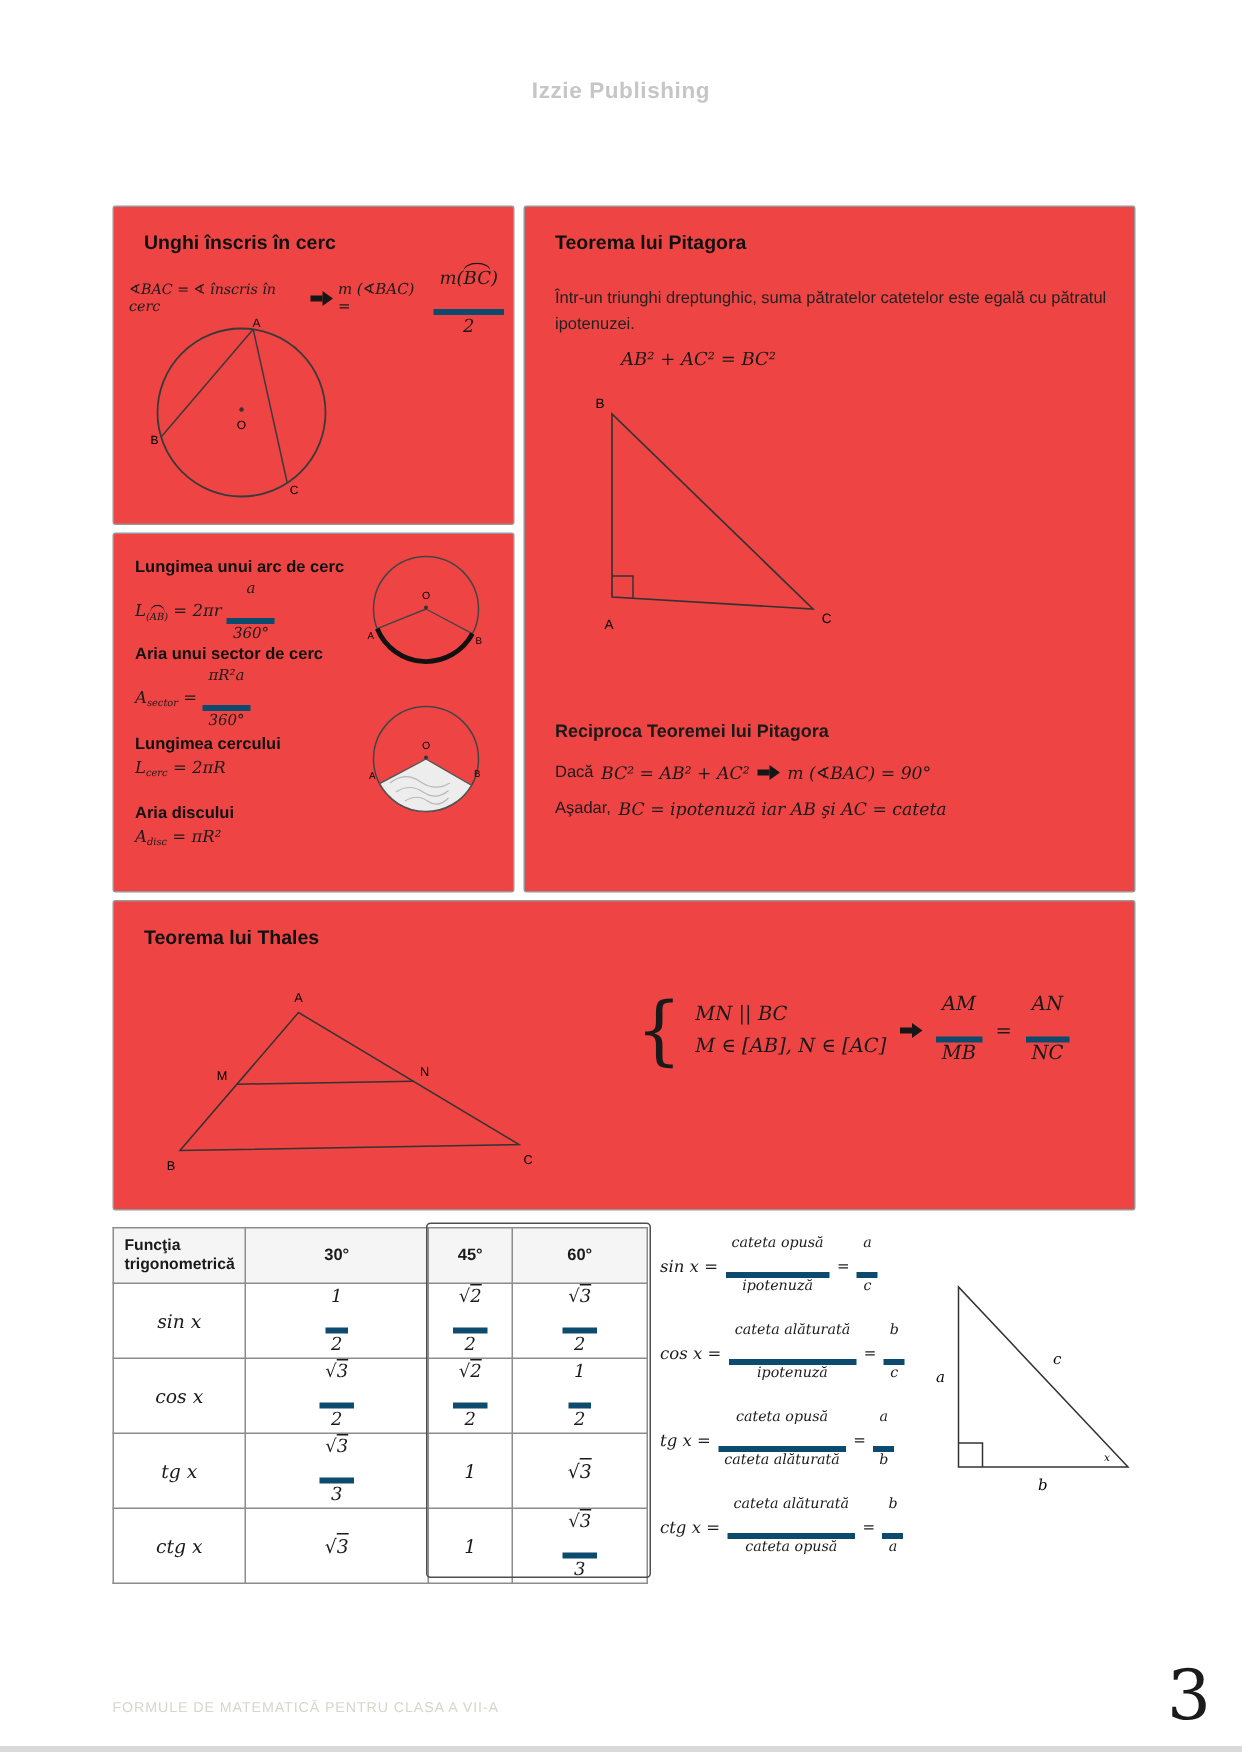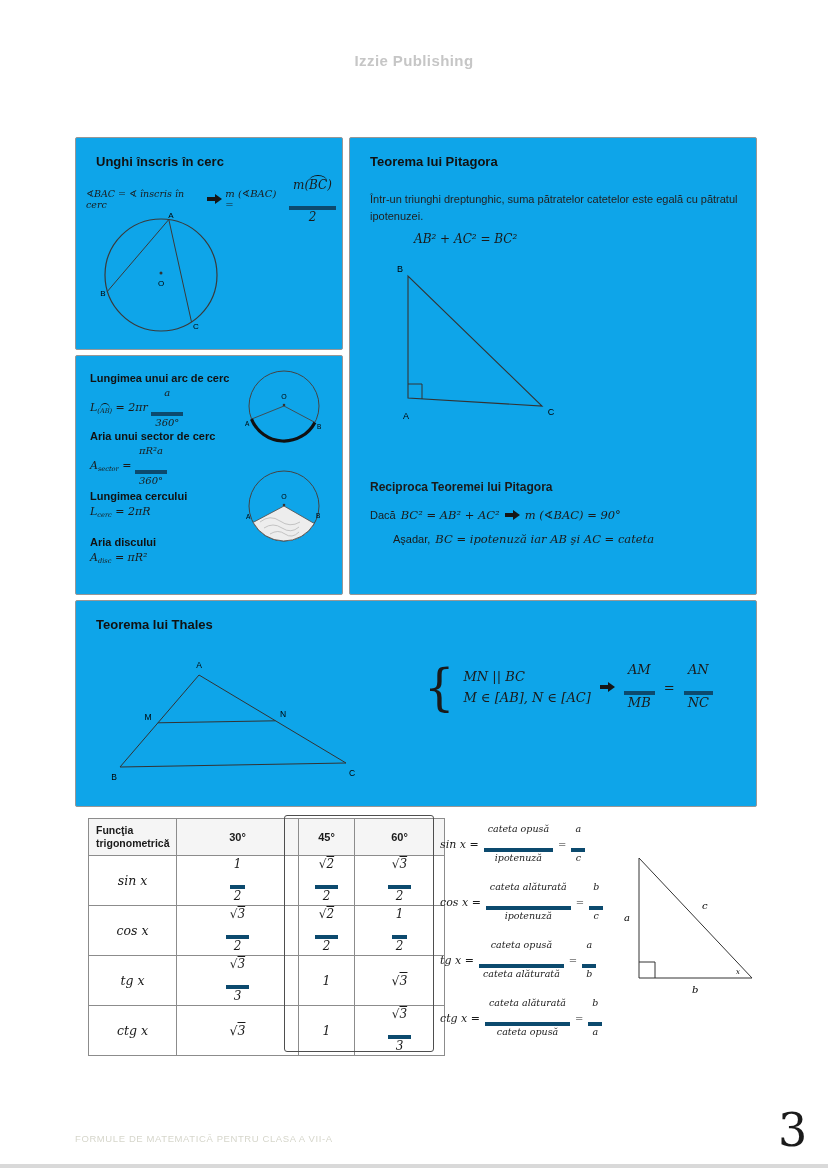--- a/index.html
+++ b/index.html
@@ -2,21 +2,21 @@
 <html><head>
 <meta charset="utf-8">
 <style>
   html,body{margin:0;padding:0;background:#fff;}
   .page{position:relative;width:828px;height:1171px;background:#ffffff;
         font-family:"Liberation Sans",sans-serif;color:#1a1a1a;overflow:hidden;}
 
   .pub{position:absolute;top:52px;left:0;width:100%;text-align:center;
        font-size:15px;font-weight:bold;letter-spacing:.4px;color:#c6c6c6;}
 
-  .box{position:absolute;border:1px solid #979797;border-radius:2px;background:#0ea5e9;}
+  .box{position:absolute;border:1px solid #979797;border-radius:2px;background:#ef4444;}
   .box-title{position:absolute;left:20px;top:16px;font-size:13px;font-weight:bold;color:#111;}
   .sm-title{font-size:11px;font-weight:bold;color:#111;}
 
   .math{font-family:"DejaVu Serif","DejaVu Sans",serif;font-style:italic;}
   .plain{font-style:normal;font-family:"Liberation Sans",sans-serif;}
 
   .frac{display:inline-block;text-align:center;vertical-align:middle;white-space:nowrap;
         line-height:1.15;font-family:"DejaVu Serif","DejaVu Sans",serif;font-style:italic;}
   .frac .fnum{display:block;border-bottom:4px solid #0c4a6e;padding:0 4px 13px;}
   .frac .fden{display:block;padding:1px 4px 0;}
@@ -36,34 +36,34 @@
 
   .row{display:flex;align-items:center;}
 
   
   #box-inscribed .formula{position:absolute;left:10px;top:36px;width:250px;gap:3px;font-size:10px;}
   
   #box-pitagora .body-text{position:absolute;left:20px;top:42px;width:372px;font-size:11px;line-height:1.5;color:#222;}
   #box-pitagora .pit-formula{position:absolute;left:20px;top:94px;font-size:12px;margin-left:44px;}
   #box-pitagora .rec-title{position:absolute;left:20px;top:342px;font-size:12px;font-weight:bold;}
   #box-pitagora .rec-l1{position:absolute;left:20px;top:370px;gap:5px;font-size:11.5px;}
-  #box-pitagora .rec-l2{position:absolute;left:20px;top:394px;gap:5px;font-size:11.5px;margin-left:23px;}
+  #box-pitagora .rec-l2{position:absolute;left:20px;top:394px;gap:5px;font-size:11.5px;}
   #box-pitagora .rec-l1 .plain,#box-pitagora .rec-l2 .plain{font-size:11px;}
 
   
   .c-item{position:absolute;left:14px;}
   .c-formula{margin-top:3px;font-size:11px;}
 
   
   #box-thales .thales-cluster{position:absolute;left:348px;top:62px;display:flex;align-items:center;gap:9px;}
   .brace{font-family:"DejaVu Serif",serif;font-style:normal;font-size:48px;line-height:1;font-weight:300;transform:scaleY(1.05);}
   .conds{display:flex;flex-direction:column;gap:6px;}
 
   
-  #trig-table{position:absolute;left:88px;top:818px;width:356px;border-collapse:collapse;table-layout:fixed;border-radius:10px;}
+  #trig-table{position:absolute;left:75px;top:818px;width:356px;border-collapse:collapse;table-layout:fixed;border-radius:10px;}
   #trig-table th,#trig-table td{border:1px solid #8c8c8c;text-align:center;vertical-align:middle;}
   #trig-table th{height:34px;background:#f5f5f5;font-size:11px;font-weight:bold;}
   #trig-table th.th-func{font-size:10.5px;text-align:left;padding-left:7px;line-height:1.25;}
   #trig-table td{height:47px;font-size:12px;}
   #trig-table td.td-func{font-size:12.5px;}
   .plainval{font-size:12.5px;}
   #table-highlight{position:absolute;left:284px;top:815px;width:148px;height:235px;
                    border:1.6px solid #4e4e4e;border-radius:3px;pointer-events:none;}
 
   

